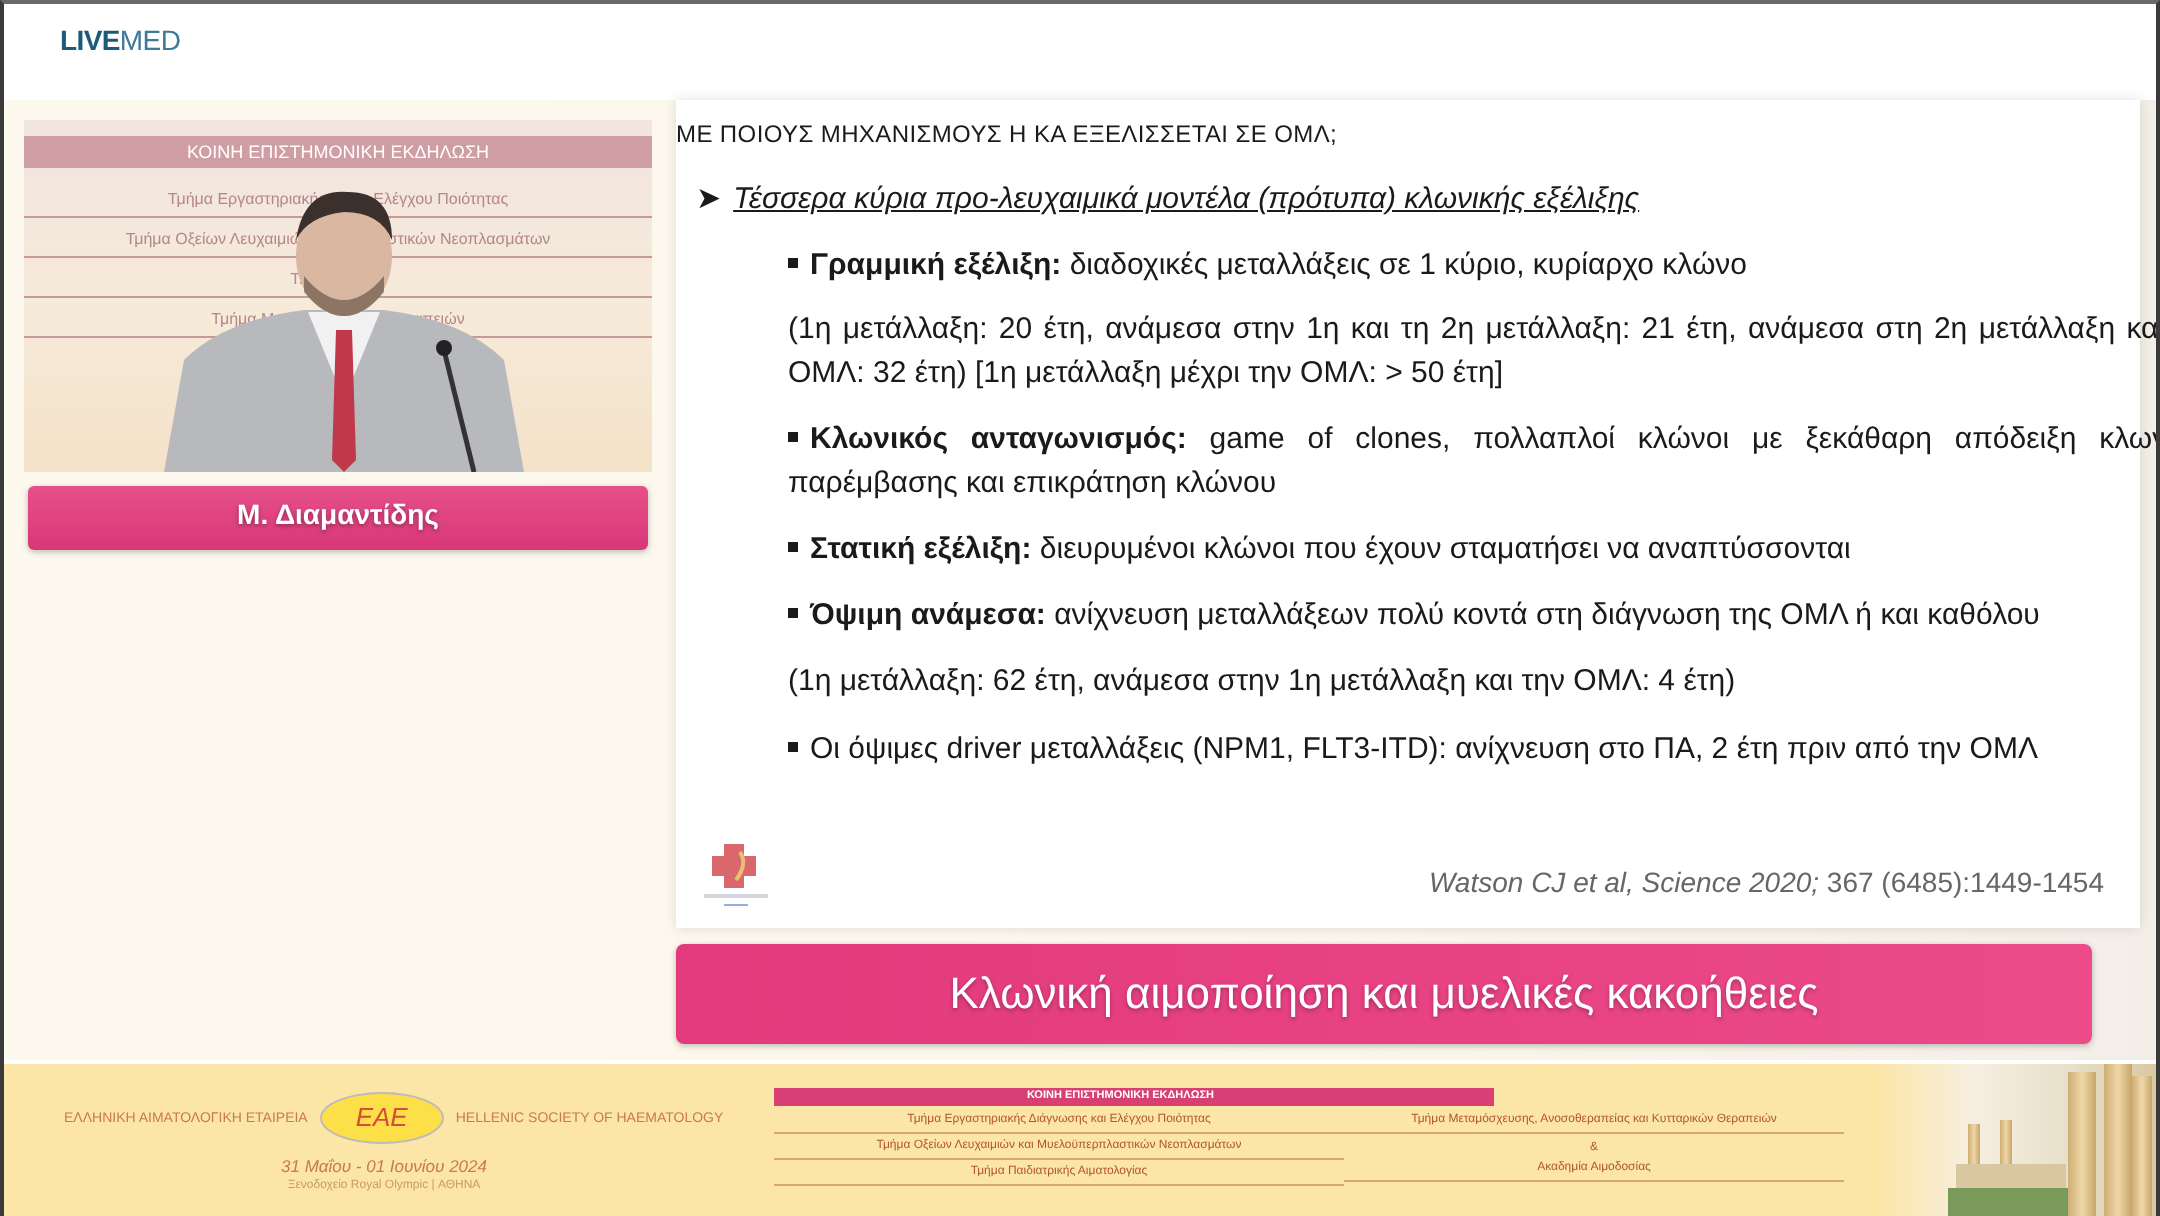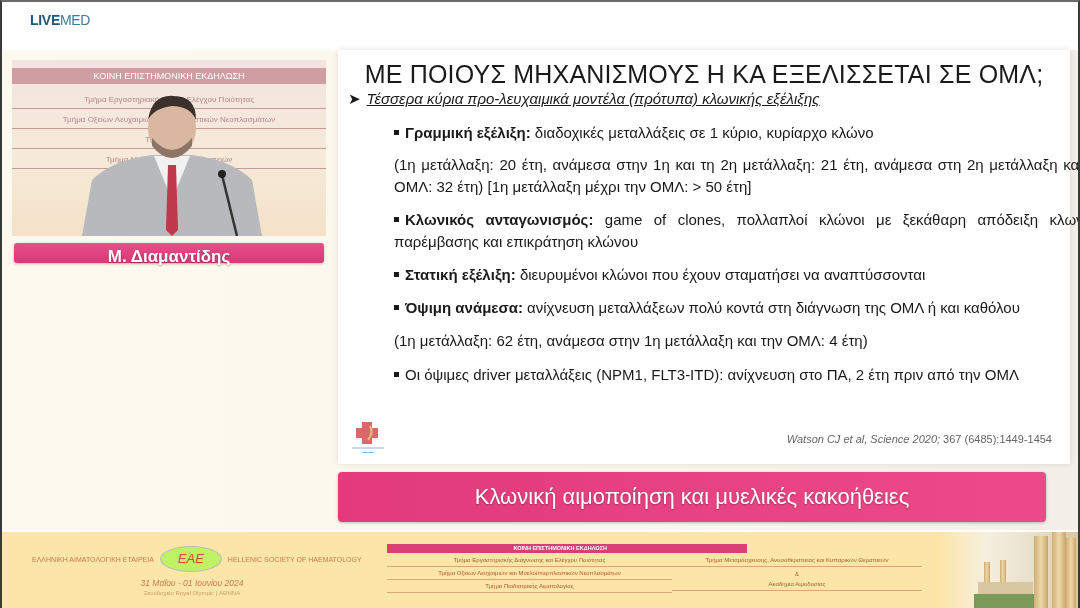--- a/index.html
+++ b/index.html
@@ -37,50 +37,50 @@
     }
     .video .vrow {
       position: absolute; left: 0; right: 0; height: 19px;
       border-bottom: 1px solid #c7999b; color: #b5868b;
       font-size: 8px; text-align: center; line-height: 19px;
     }
     .person {
       position: absolute; left: 60px; top: 30px; width: 200px; height: 146px;
     }
     .speaker-bar {
-      position: absolute; left: 12px; top: 241px; width: 310px; height: 20px;
+      position: absolute; left: 12px; top: 241px; width: 310px; height: 32px;
       background: linear-gradient(180deg, #e5508a 0%, #d93777 100%);
       border-radius: 3px; box-shadow: 0 1px 3px rgba(0,0,0,0.25);
-      color: #fff; font-weight: 700; font-size: 17px; text-align: center; line-height: 28px;
+      color: #fff; font-weight: 700; font-size: 14px; text-align: center; line-height: 28px;
       text-shadow: 0 1px 2px rgba(0,0,0,0.35);
     }
 
     
     .slide {
       position: absolute; left: 336px; top: 48px; width: 732px; height: 414px;
       background: #ffffff; box-shadow: 0 0 6px rgba(0,0,0,0.12);
       color: #1a1a1a;
     }
     .slide h1 {
       position: absolute; left: 0; right: 0; top: 10px;
-      text-align: center; font-size: 25px; font-weight: 400; letter-spacing: 0.2px;
+      text-align: left; font-size: 12px; font-weight: 400; letter-spacing: 0.2px;
     }
     .slide .subtitle {
       position: absolute; left: 10px; top: 40px;
       font-size: 15px; font-style: italic; text-decoration: underline;
     }
     .slide .subtitle .arrow { font-style: normal; text-decoration: none; display: inline-block; margin-right: 6px; }
     .slide .para {
       position: absolute; left: 8px; width: 716px;
       font-size: 15px; line-height: 22px; text-align: justify; margin-left: 48px;
     }
     .slide .para b { font-weight: 700; }
     .slide .bullet { display: inline-block; width: 5px; height: 5px; background: #1a1a1a; margin-right: 6px; vertical-align: 3px; }
     .slide .ref {
-      position: absolute; right: 18px; top: 383px; font-size: 11px; color: #666;
+      position: absolute; right: 18px; top: 383px; font-size: 14px; color: #666;
     }
     .slide .ref i { font-style: italic; }
     .slide .logo {
       position: absolute; left: 10px; top: 370px; width: 40px; height: 36px;
     }
     .topic-bar {
       position: absolute; left: 336px; top: 470px; width: 708px; height: 50px;
       background: linear-gradient(90deg, #e23a7c 0%, #ec4a88 100%);
       border-radius: 4px; box-shadow: 0 1px 3px rgba(0,0,0,0.25);
       color: #fff; font-size: 22px; text-align: center; line-height: 50px;
@@ -91,21 +91,21 @@
     .footer {
       position: absolute; left: 0; top: 530px; width: 1076px; height: 78px;
       background: #fce6a7;
       border-bottom: 2px solid #3a3a3a;
     }
     .footer .society {
       position: absolute; left: 30px; top: 14px; width: 330px;
       font-size: 7px; color: #c97a4a; display: flex; align-items: center; gap: 6px;
     }
     .footer .eae {
-      width: 62px; height: 26px; border-radius: 50%; background: #bef264;
+      width: 62px; height: 26px; border-radius: 50%; background: #fde047;
       border: 1px solid #bbb; color: #d84a3a; font-style: italic; font-size: 13px;
       text-align: center; line-height: 24px;
     }
     .footer .dates { position: absolute; left: 0; width: 380px; text-align: center; top: 46px; font-size: 8.5px; color: #c97a4a; font-style: italic; }
     .footer .venue { position: absolute; left: 0; width: 380px; text-align: center; top: 58px; font-size: 6px; color: #c99a6a; }
     .footer .joint {
       position: absolute; left: 385px; top: 12px; width: 360px; height: 9px;
       background: #d83f74; color: #fff; font-size: 5.5px; font-weight: 700; text-align: right;
       padding-right: 140px; line-height: 9px;
     }

